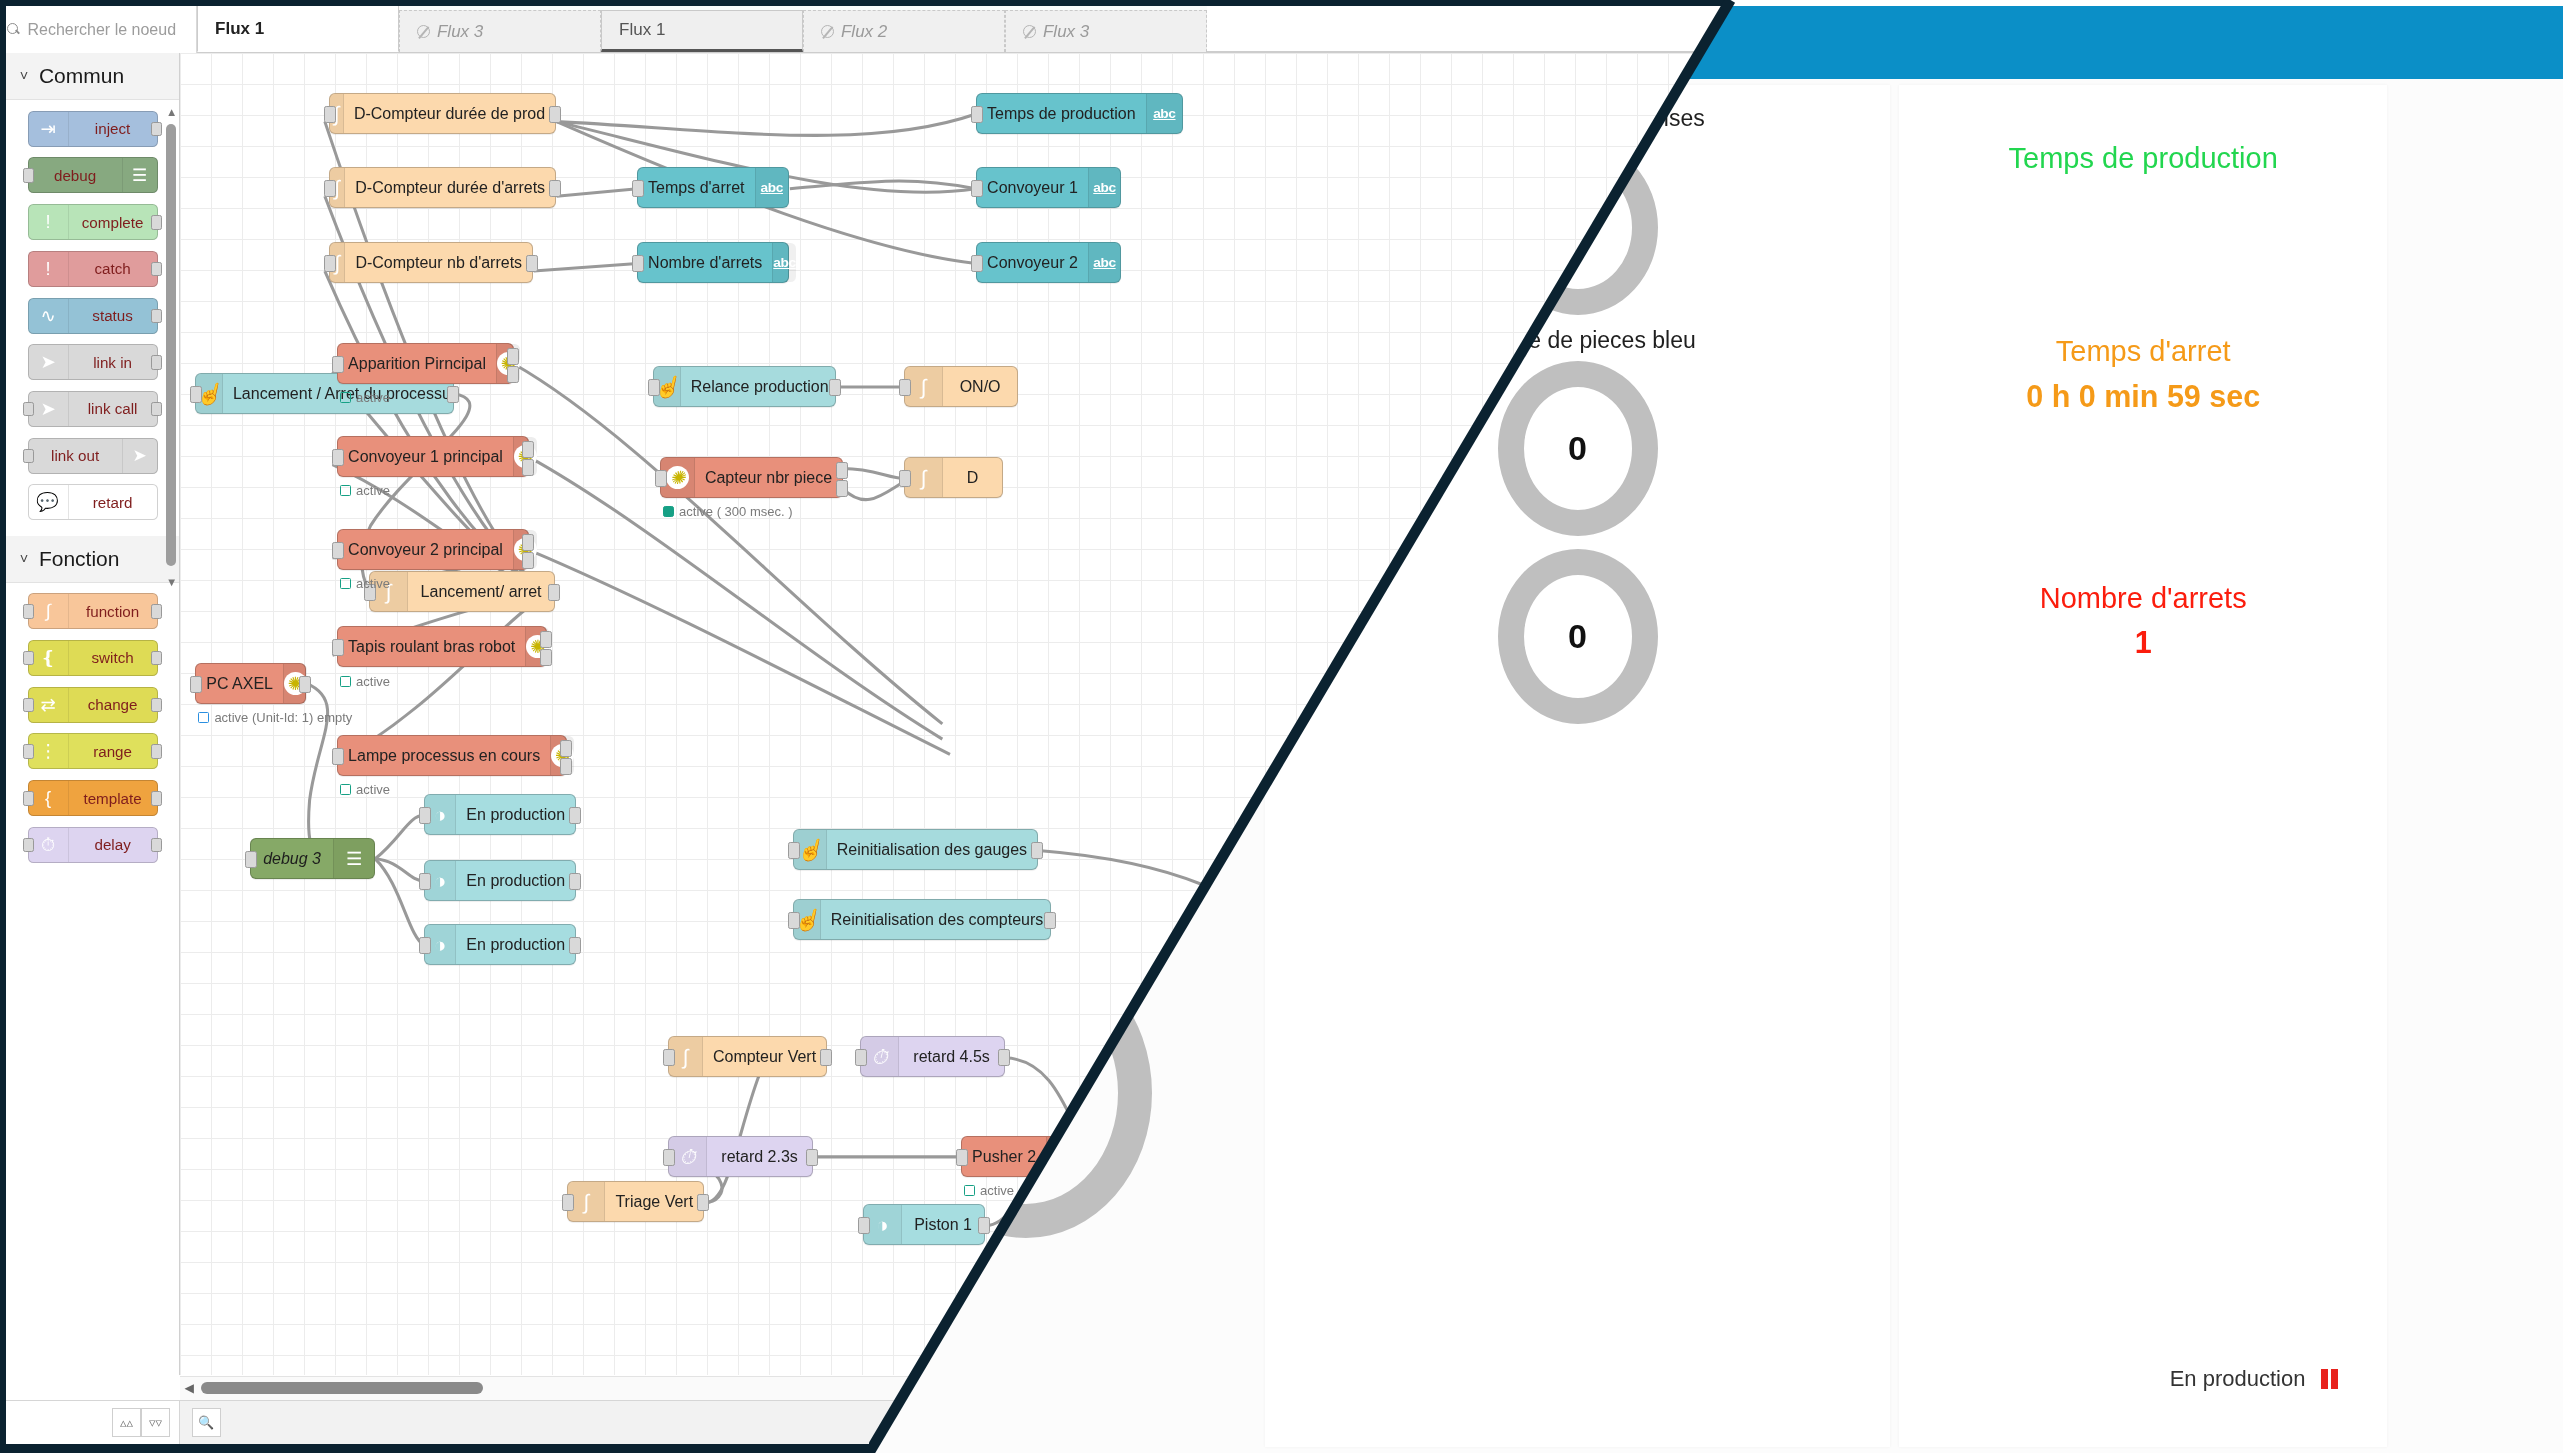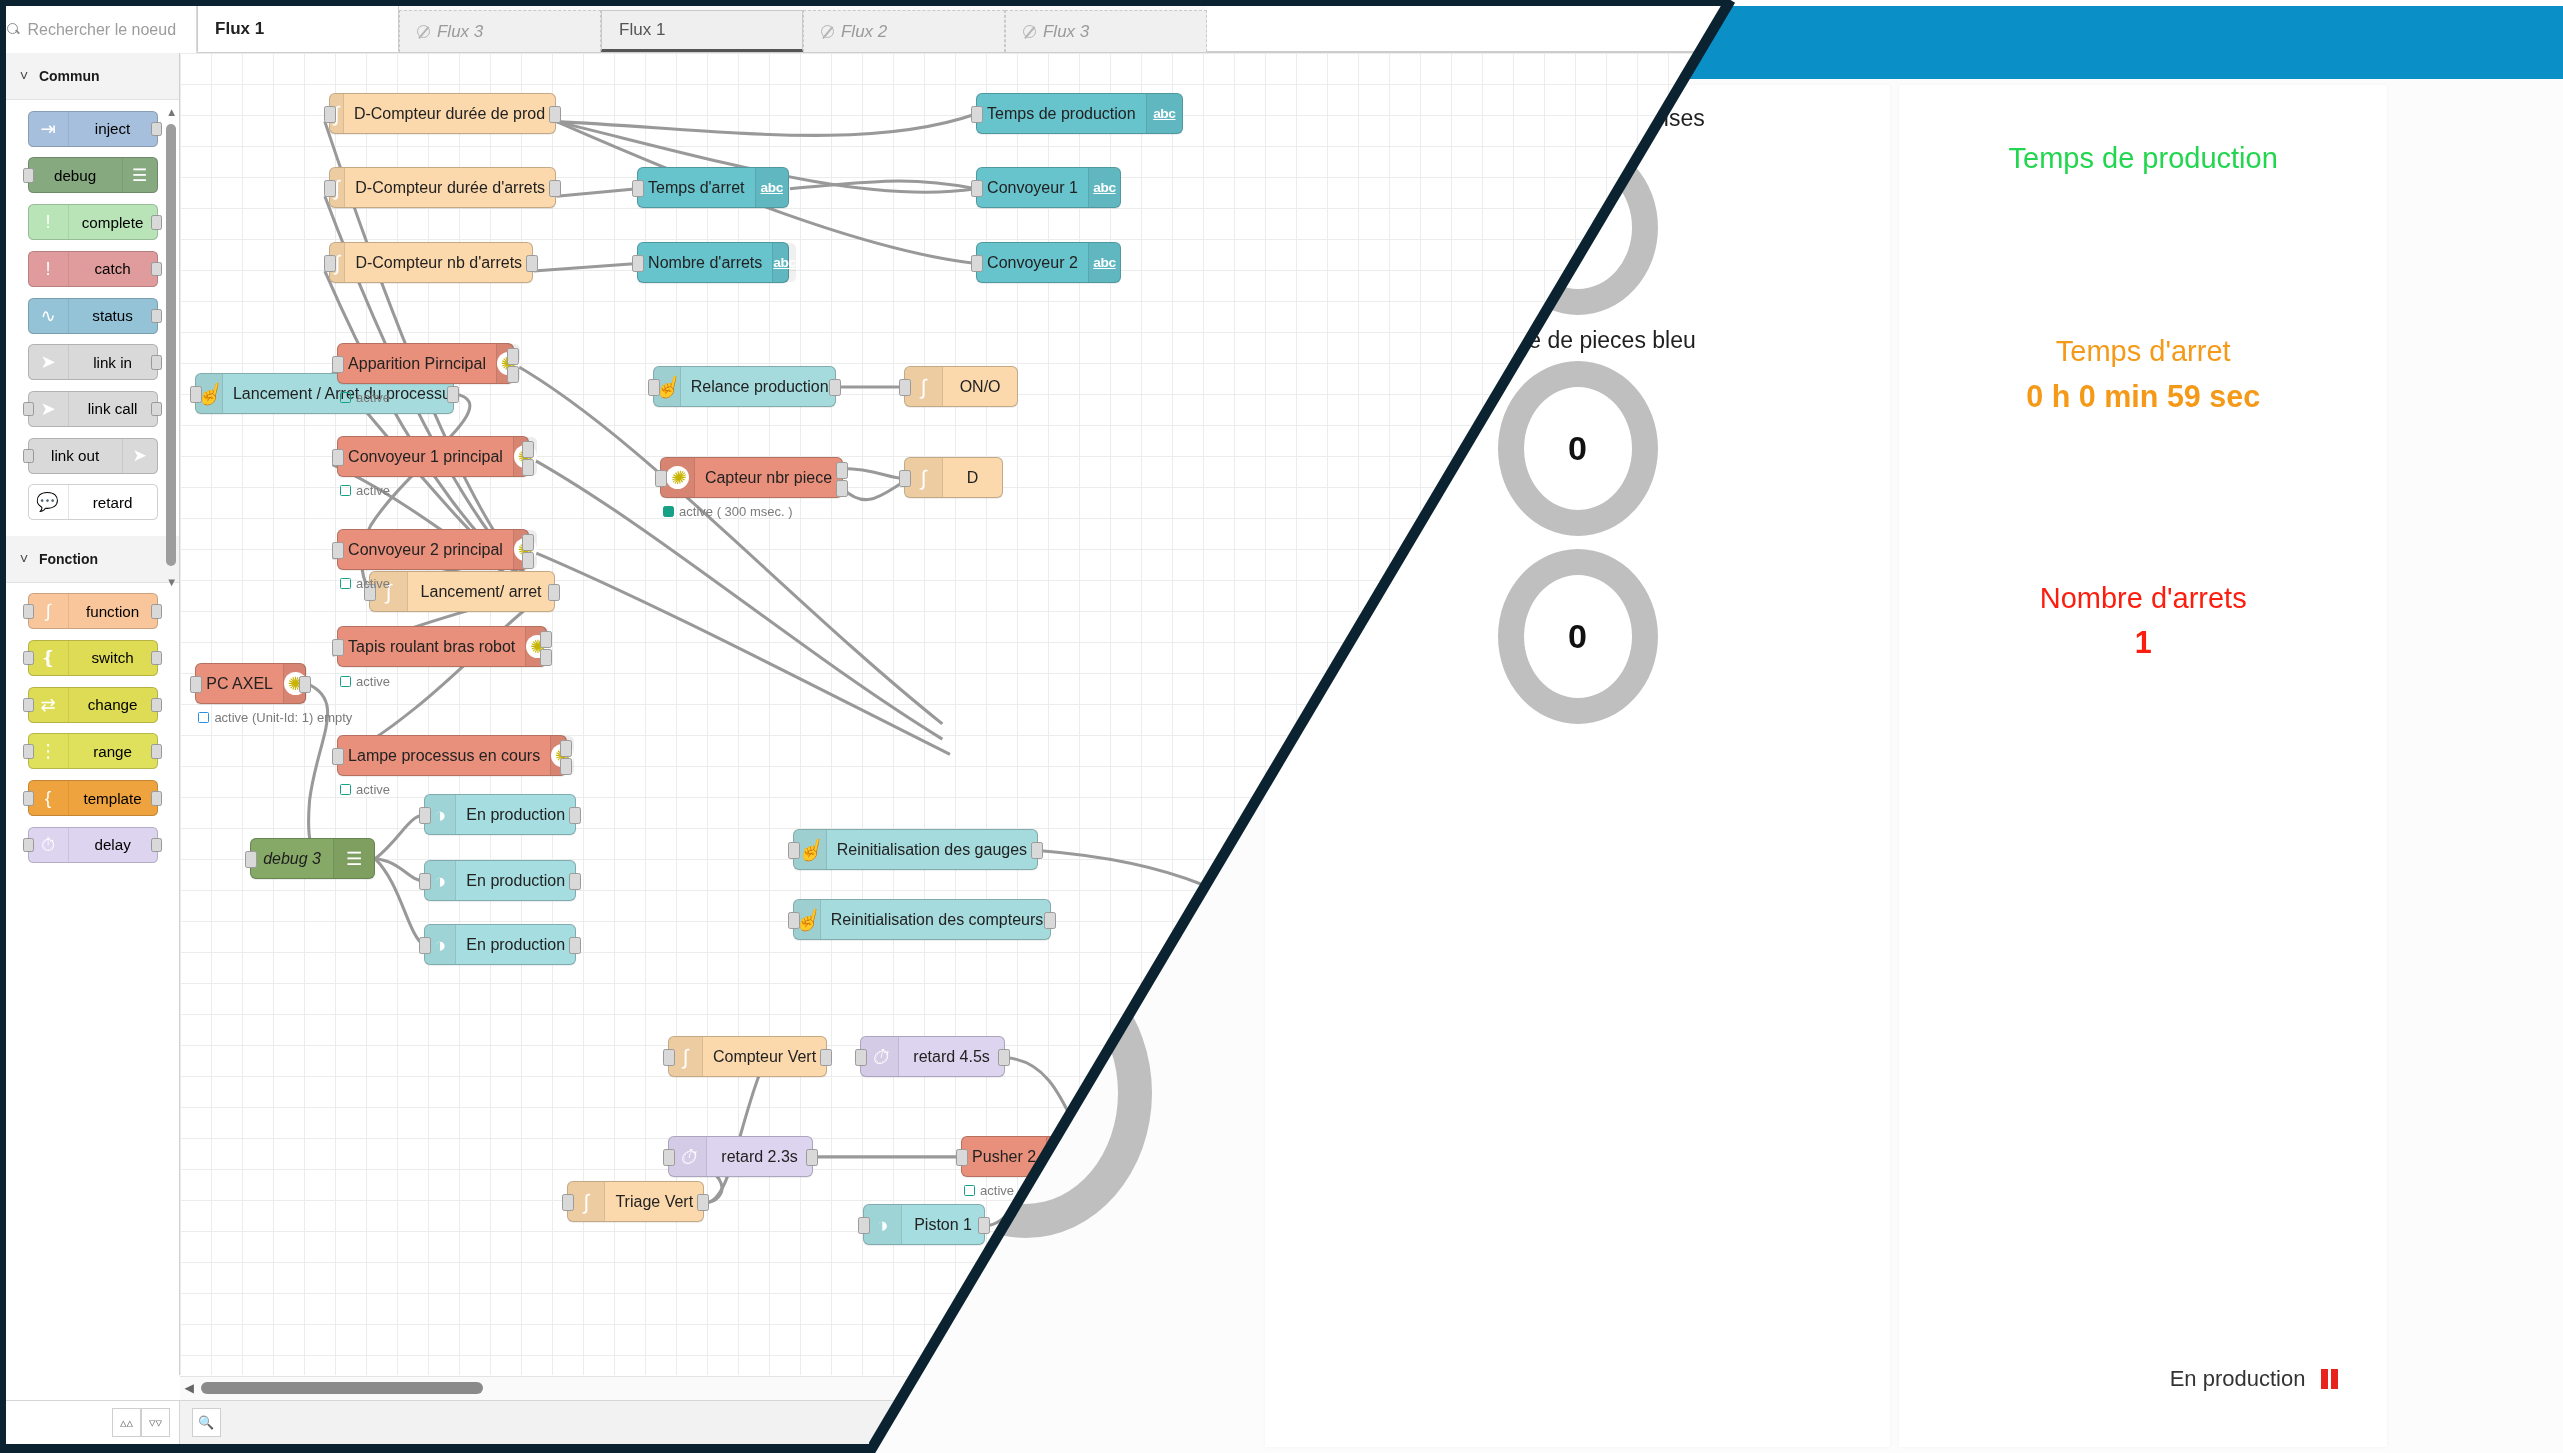--- a/index.html
+++ b/index.html
@@ -41,32 +41,32 @@
                display:flex; align-items:center; justify-content:center; gap:13.7px;
                border-bottom:0.8px solid #cdcdcd; }
   .tiny-ico { font-size:17px; color:#555; }
 
   
   #palette { position:absolute; left:0; top:47px; width:174px; bottom:69px;
              background:#fff; border-right:0.8px solid #d0d0d0; overflow:hidden; }
   .pal-cat { height:47px; display:flex; align-items:center; gap:10.7px; padding-left:13.7px;
              background:#f3f3f3; border-bottom:0.8px solid #e2e2e2; }
   .pal-cat .chev { color:#444; font-size:14.5px; }
-  .pal-cat .nm { font-size:14px; font-weight:bold; color:#1a1a1a; }
+  .pal-cat .nm { font-size:21px; font-weight:normal; color:#1a1a1a; }
   .pal-list { padding:10.7px 0 4.6px 0; }
   .pal-node { position:relative; width:130px; height:36px; margin:0 auto 10.7px auto;
               border-radius:5.3px; border:0.8px solid rgba(0,0,0,.18);
               display:flex; align-items:center; }
   .pal-node .licon { width:40px; height:100%; display:flex; align-items:center; justify-content:center;
                      border-right:0.8px solid rgba(0,0,0,.08); border-radius:4.6px 0 0 4.6px;
                      color:#fff; font-size:18.3px; }
   .pal-node .ricon { width:35px; height:100%; display:flex; align-items:center; justify-content:center;
                      border-left:0.8px solid rgba(0,0,0,.08); border-radius:0 4.6px 4.6px 0;
                      color:#fff; font-size:17px; }
-  .pal-node .lbl { flex:1; text-align:center; font-size:15.2px; color:#000000; }
+  .pal-node .lbl { flex:1; text-align:center; font-size:15.2px; color:#7f1d1d; }
   .port { position:absolute; width:10.7px; height:14.5px; background:#d9d9d9;
           border:0.8px solid #999; border-radius:2.3px; top:10px; }
   .port.in { left:-5.3px; } .port.out { right:-5.3px; }
 
   
   #canvas { position:absolute; left:174px; top:47px; right:0; bottom:69px;
             background:#fff; overflow:hidden; }
   #grid { position:absolute; inset:0;
           background-image:linear-gradient(to right, #ececec 0.8px, transparent 0.8px),
                            linear-gradient(to bottom, #ececec 0.8px, transparent 0.8px);

